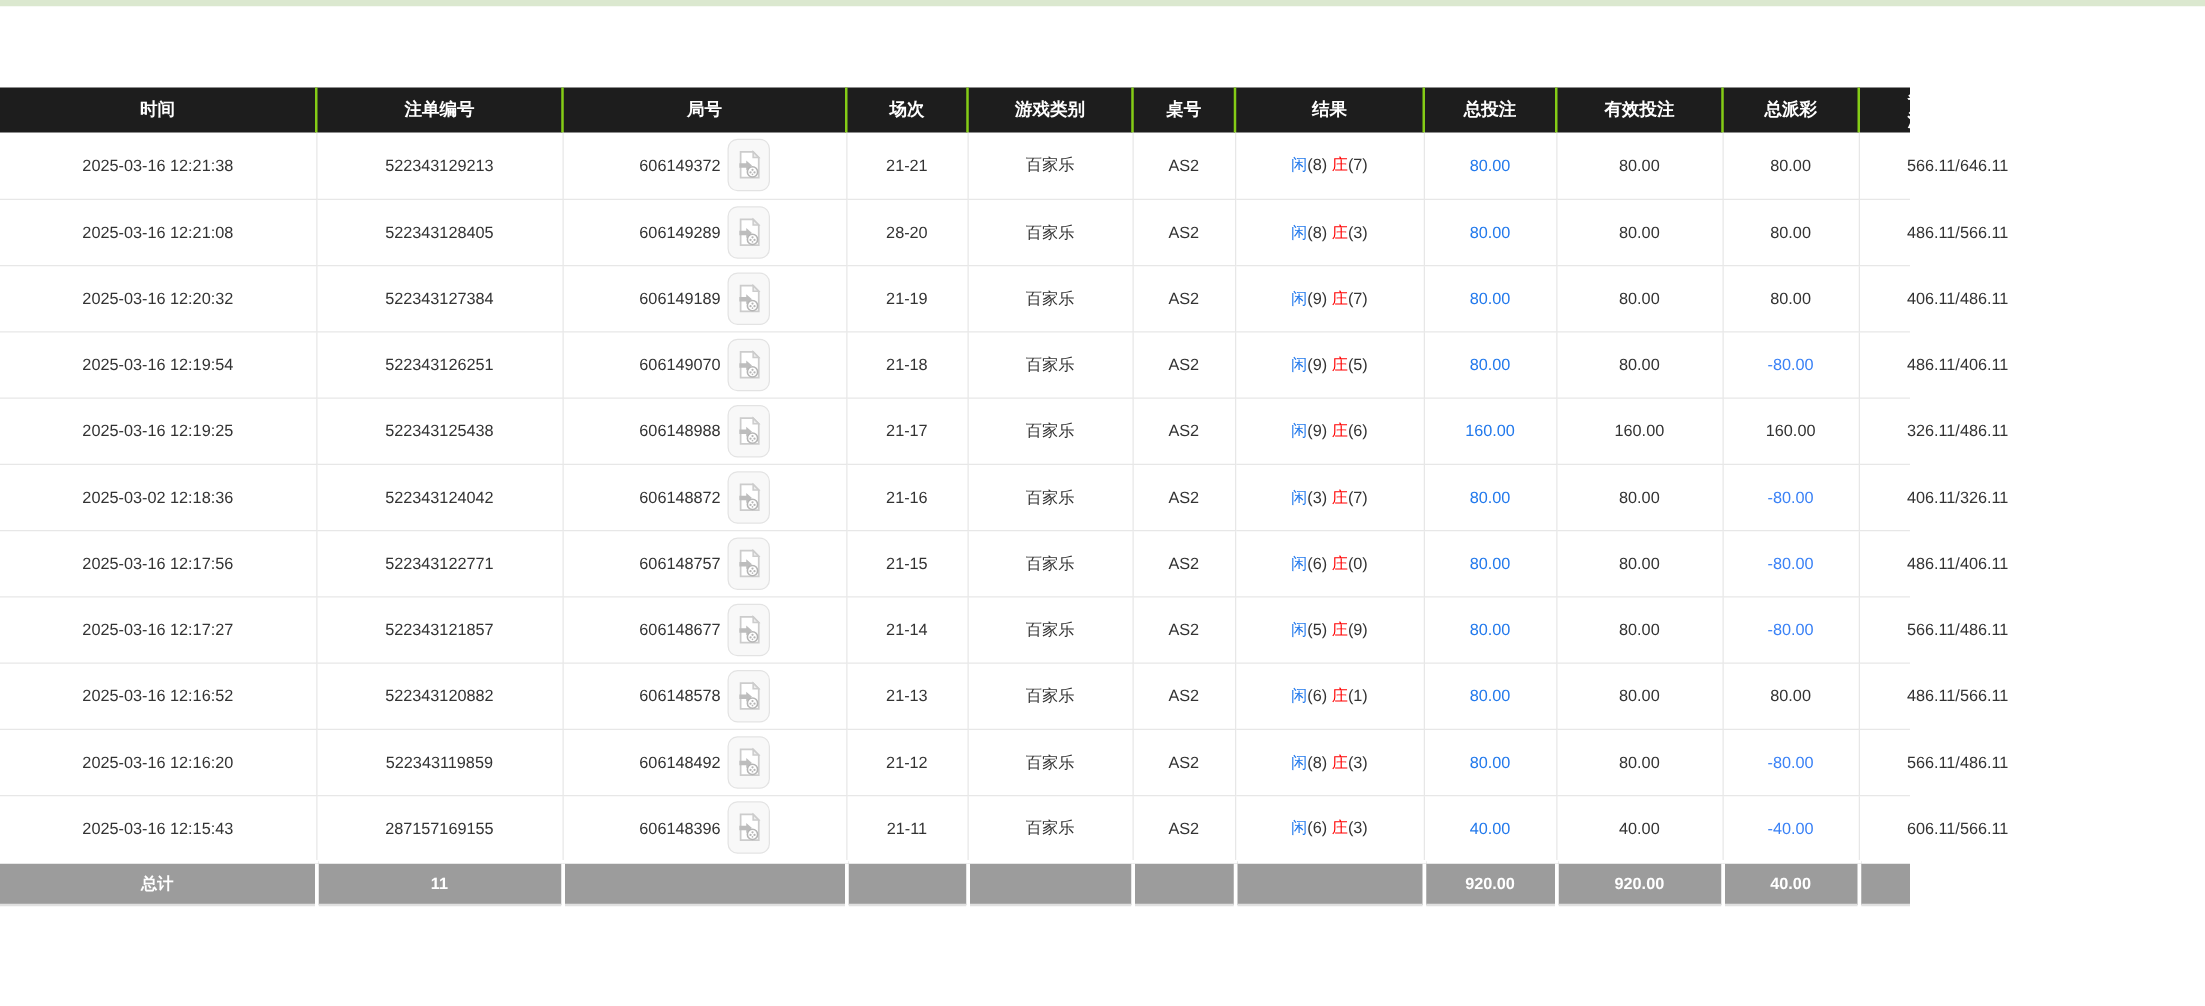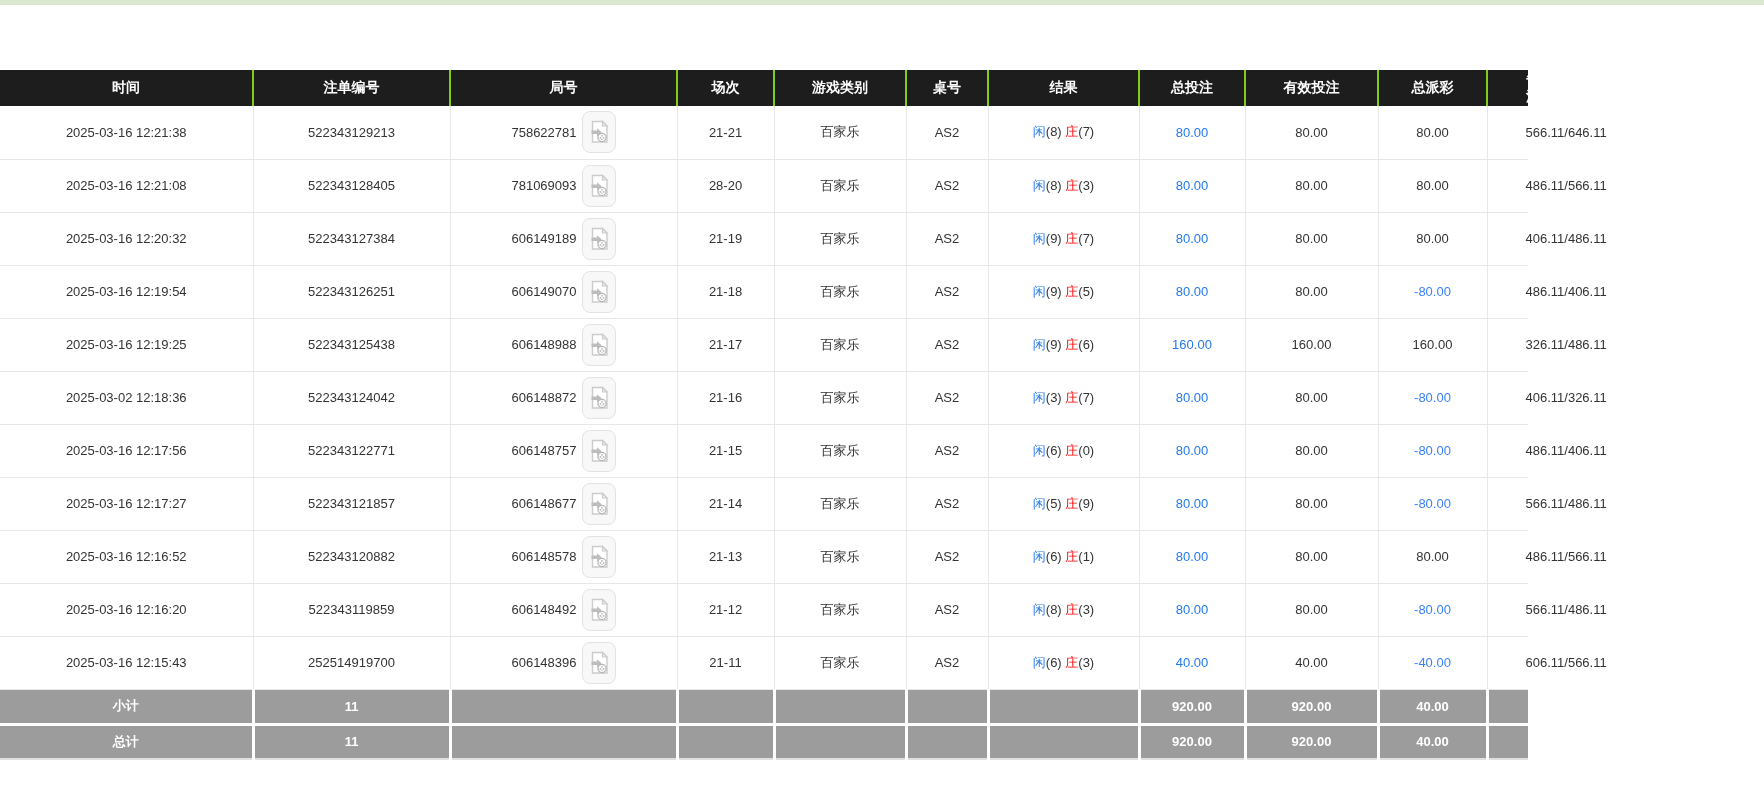--- a/index.html
+++ b/index.html
@@ -111,21 +111,21 @@
       <th>总派彩</th>
       <th class="remark">备注</th>
     </tr>
   </thead>
   <tbody>
       <tr>
     <td><span>2025-03-16 12:21:38</span></td>
     <td><span>522343129213</span></td>
     <td>
       <div class="round-wrap">
-        <span>758622781</span>
+        <span>606149372</span>
         <button class="video-btn">
           <span style="display:flex">
             <svg width="20" height="24" viewBox="0 0 20 24">
               <path d="M3.5 1.5 h10 l4.5 4.5 v16 h-14.5 z" fill="#ffffff" stroke="#cccccc" stroke-width="1.4"></path>
               <path d="M13.5 1.5 v4.5 h4.5 z" fill="#ededed" stroke="#cccccc" stroke-width="1.2"></path>
               <path d="M2.5 10.5 h5.5 v-2.2 l4.6 4 -4.6 4 v-2.2 h-5.5 z" fill="#bdbdbd"></path>
               <circle cx="13" cy="17.5" r="4.1" fill="#ffffff" stroke="#b5b5b5" stroke-width="1.3"></circle>
               <circle cx="13" cy="15.8" r="0.9" fill="#b5b5b5"></circle>
               <circle cx="11.4" cy="17.9" r="0.9" fill="#b5b5b5"></circle>
               <circle cx="14.6" cy="17.9" r="0.9" fill="#b5b5b5"></circle>
@@ -145,21 +145,21 @@
     <td><span class="blue">80.00</span></td>
     <td><span>80.00</span></td>
     <td><span>80.00</span></td>
     <td class="remark"><span>566.11/646.11</span></td>
   </tr>
       <tr>
     <td><span>2025-03-16 12:21:08</span></td>
     <td><span>522343128405</span></td>
     <td>
       <div class="round-wrap">
-        <span>781069093</span>
+        <span>606149289</span>
         <button class="video-btn">
           <span style="display:flex">
             <svg width="20" height="24" viewBox="0 0 20 24">
               <path d="M3.5 1.5 h10 l4.5 4.5 v16 h-14.5 z" fill="#ffffff" stroke="#cccccc" stroke-width="1.4"></path>
               <path d="M13.5 1.5 v4.5 h4.5 z" fill="#ededed" stroke="#cccccc" stroke-width="1.2"></path>
               <path d="M2.5 10.5 h5.5 v-2.2 l4.6 4 -4.6 4 v-2.2 h-5.5 z" fill="#bdbdbd"></path>
               <circle cx="13" cy="17.5" r="4.1" fill="#ffffff" stroke="#b5b5b5" stroke-width="1.3"></circle>
               <circle cx="13" cy="15.8" r="0.9" fill="#b5b5b5"></circle>
               <circle cx="11.4" cy="17.9" r="0.9" fill="#b5b5b5"></circle>
               <circle cx="14.6" cy="17.9" r="0.9" fill="#b5b5b5"></circle>
@@ -448,21 +448,21 @@
       <span class="player">闲</span><span class="result-score">(8)</span>
       <span class="banker">庄</span><span class="result-score">(3)</span>
     </td>
     <td><span class="blue">80.00</span></td>
     <td><span>80.00</span></td>
     <td><span class="negative">-80.00</span></td>
     <td class="remark"><span>566.11/486.11</span></td>
   </tr>
       <tr>
     <td><span>2025-03-16 12:15:43</span></td>
-    <td><span>252514919700</span></td>
+    <td><span>287157169155</span></td>
     <td>
       <div class="round-wrap">
         <span>606148396</span>
         <button class="video-btn">
           <span style="display:flex">
             <svg width="20" height="24" viewBox="0 0 20 24">
               <path d="M3.5 1.5 h10 l4.5 4.5 v16 h-14.5 z" fill="#ffffff" stroke="#cccccc" stroke-width="1.4"></path>
               <path d="M13.5 1.5 v4.5 h4.5 z" fill="#ededed" stroke="#cccccc" stroke-width="1.2"></path>
               <path d="M2.5 10.5 h5.5 v-2.2 l4.6 4 -4.6 4 v-2.2 h-5.5 z" fill="#bdbdbd"></path>
               <circle cx="13" cy="17.5" r="4.1" fill="#ffffff" stroke="#b5b5b5" stroke-width="1.3"></circle>
@@ -482,33 +482,20 @@
       <span class="player">闲</span><span class="result-score">(6)</span>
       <span class="banker">庄</span><span class="result-score">(3)</span>
     </td>
     <td><span class="blue">40.00</span></td>
     <td><span>40.00</span></td>
     <td><span class="negative">-40.00</span></td>
     <td class="remark"><span>606.11/566.11</span></td>
   </tr>
     </tbody>
   <tfoot>
-    <tr class="subtotal-row">
-      <td>小计</td>
-      <td>11</td>
-      <td></td>
-      <td></td>
-      <td></td>
-      <td></td>
-      <td></td>
-      <td>920.00</td>
-      <td>920.00</td>
-      <td>40.00</td>
-      <td></td>
-    </tr>
     <tr class="grand-row">
       <td>总计</td>
       <td>11</td>
       <td></td>
       <td></td>
       <td></td>
       <td></td>
       <td></td>
       <td>920.00</td>
       <td>920.00</td>

